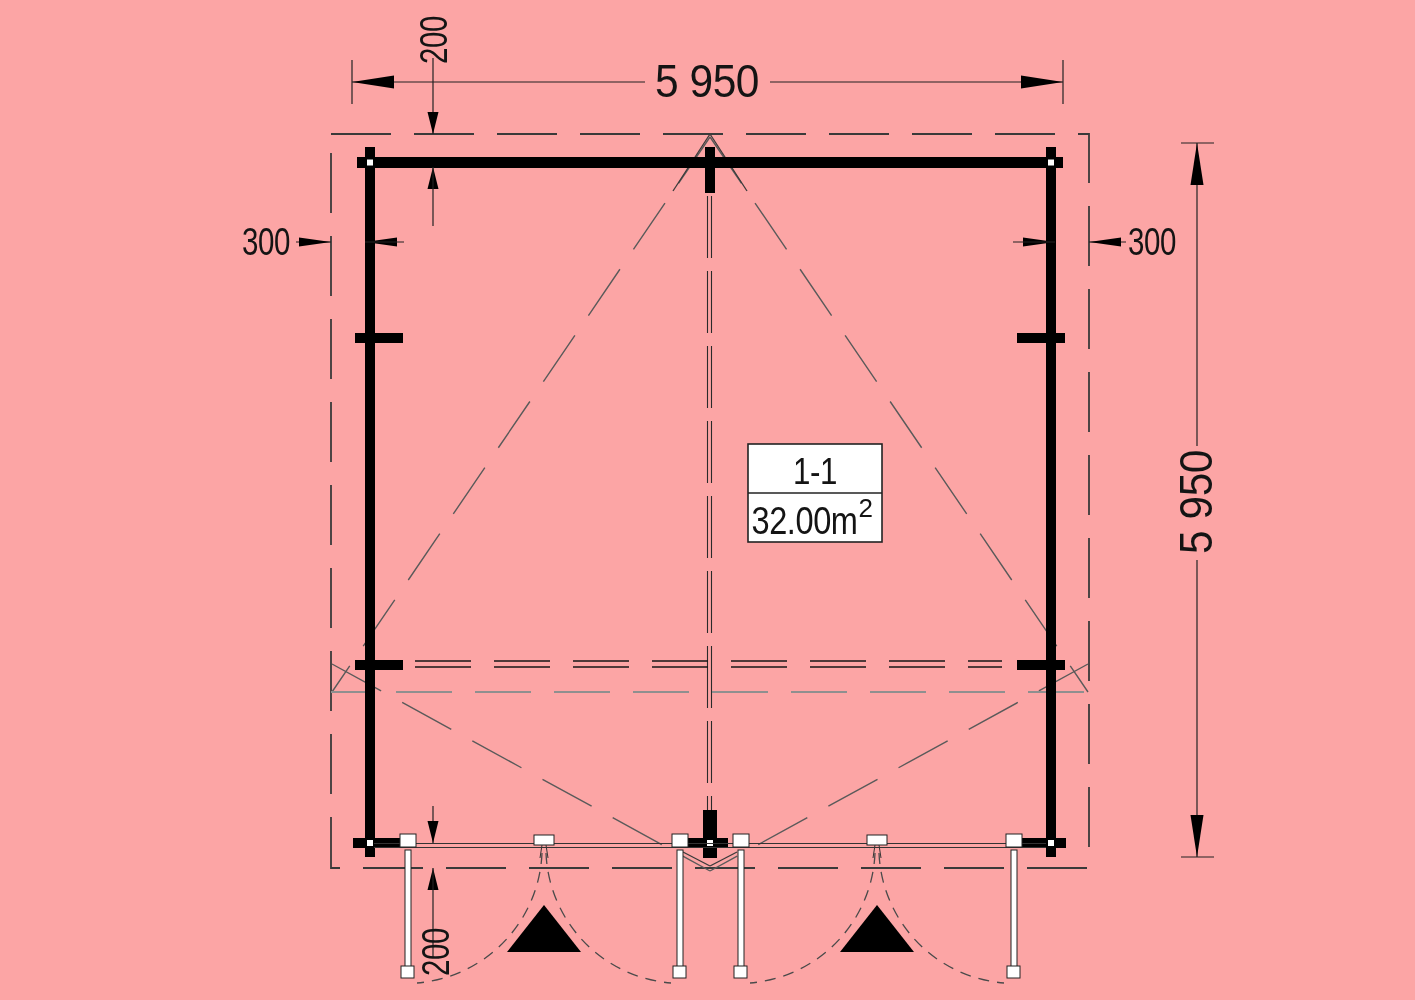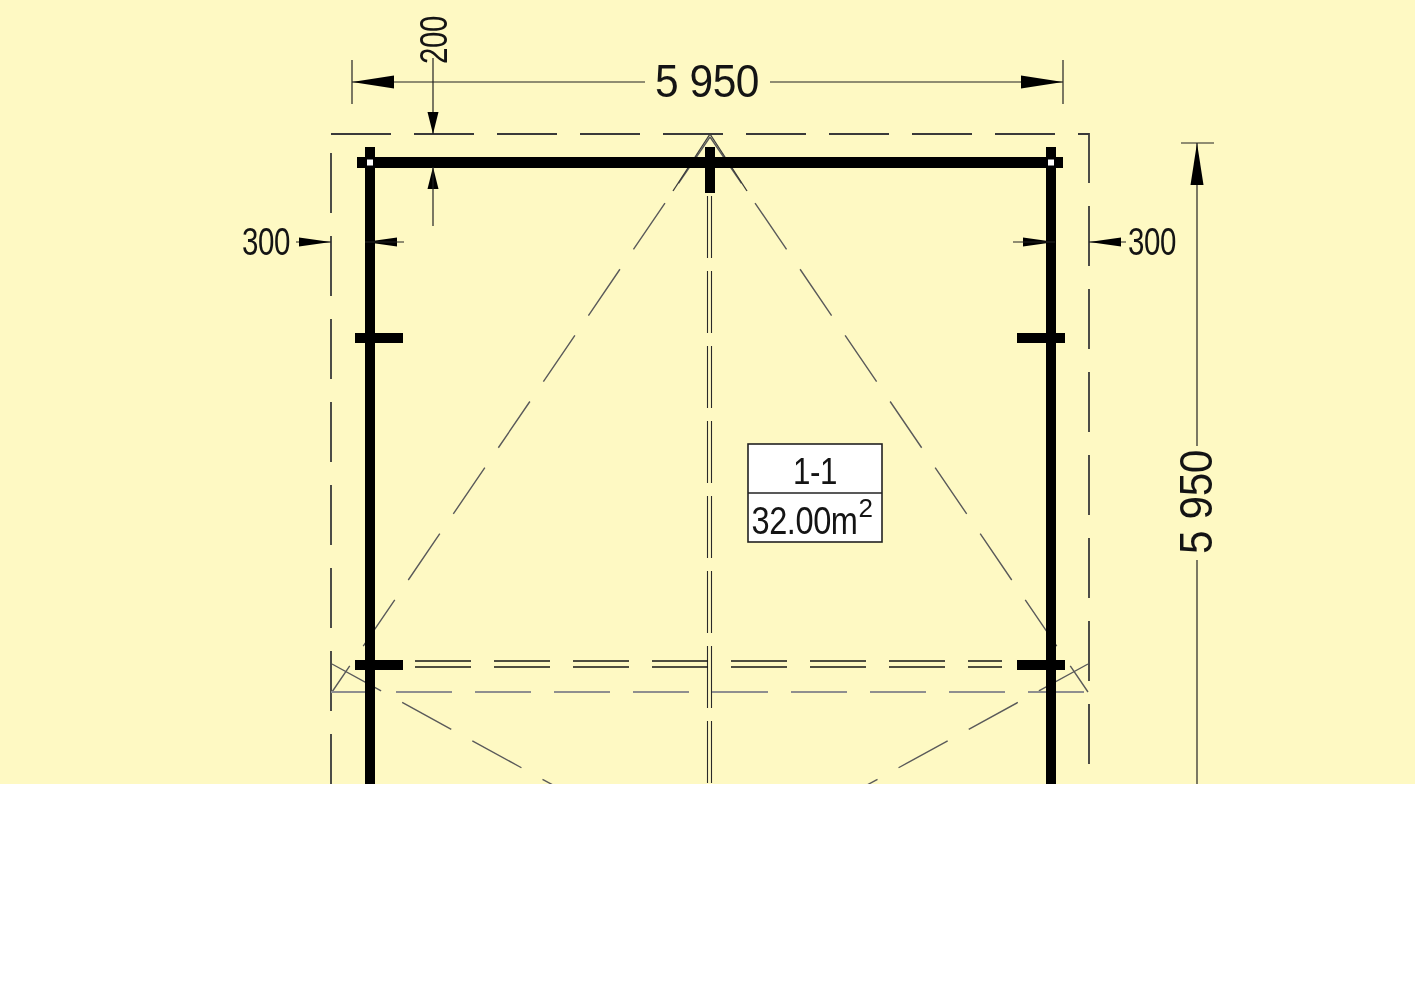--- a/index.html
+++ b/index.html
@@ -1,16 +1,16 @@
 <!DOCTYPE html>
 <html><head>
 <meta charset="utf-8">
 <style>
   html,body{margin:0;padding:0;background:#ffffff;}
-  .canvas{position:relative;width:1415px;height:784px;background:#fef9c3;overflow:hidden;}
+  .canvas{position:relative;width:1415px;height:1000px;background:#fca5a5;overflow:hidden;}
   svg{display:block;}
   text{font-family:"Liberation Sans","DejaVu Sans",sans-serif;fill:#141414;letter-spacing:-0.5px;}
 </style>
 </head>
 <body>
 
 <div class="canvas">
 <svg width="1415" height="1000" viewBox="0 0 1415 1000">
 
   <g fill="none" stroke-width="1.8" stroke-dasharray="60 23" stroke="#3a3a3a">

